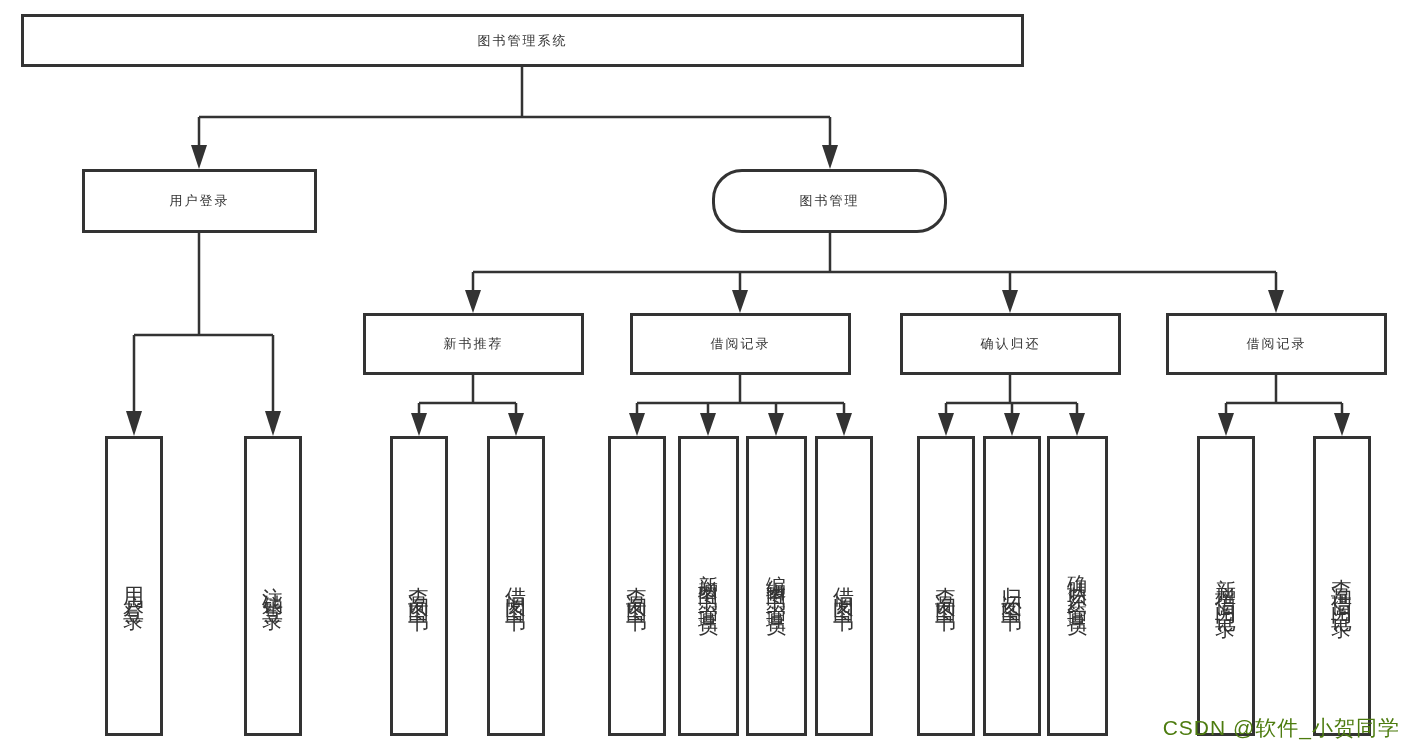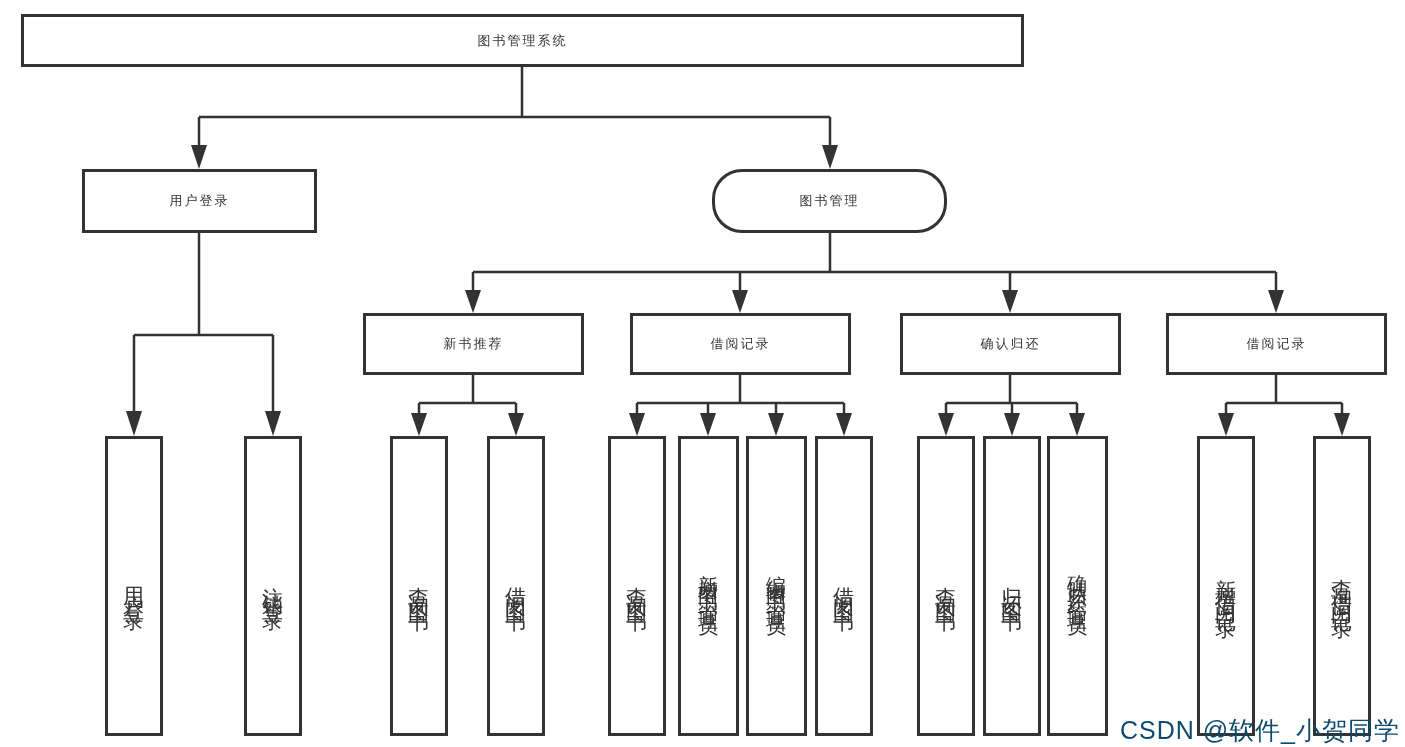--- a/index.html
+++ b/index.html
@@ -71,22 +71,22 @@
   .lf-g3d { left: 815px; }
   .lf-g4a { left: 917px; }
   .lf-g4b { left: 983px; }
   .lf-g4c { left: 1047px; }
   .lf-g5a { left: 1197px; }
   .lf-g5b { left: 1313px; }
   .watermark {
     position: absolute;
     right: 5px;
     top: 714px;
-    font-size: 25px;
-    color: #0c4a6e;
+    font-size: 21px;
+    color: #4d7c0f;
     letter-spacing: 1px;
     white-space: nowrap;
   }
   .cline { stroke: #333333; stroke-width: 2.5; fill: none; }
   .ahead { fill: #333333; stroke: none; }
 </style>
 </head>
 <body>
 
 <div id="canvas">

